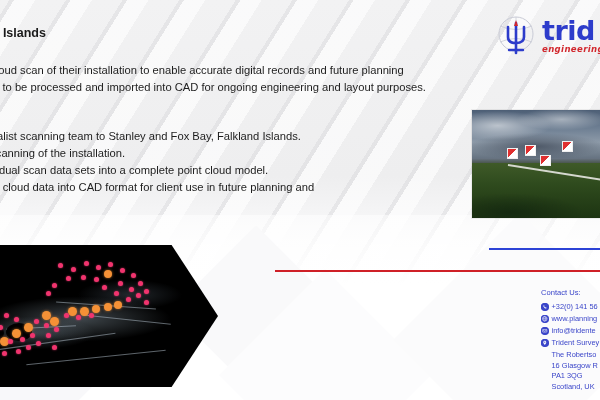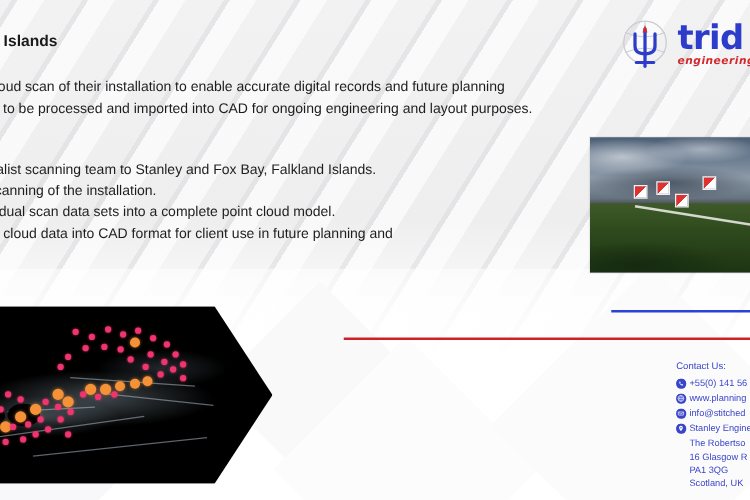--- a/index.html
+++ b/index.html
@@ -398,21 +398,21 @@
   <div class="contact">
     <div class="contact-title">Contact Us:</div>
 
     <div class="contact-row">
       <span class="ci">
         <svg width="7.5" height="7.5" viewBox="0 0 10 10">
           <circle cx="5" cy="5" r="5" fill="#3a45c9"></circle>
           <path d="M3.3 3.1c.3-.3.8-.2 1 .2l.3.6c.1.3 0 .5-.2.7l-.2.2c.3.6.7 1 1.3 1.3l.2-.2c.2-.2.4-.3.7-.2l.6.3c.4.2.5.7.2 1-.3.3-.8.4-1.3.2-1.1-.4-2.2-1.5-2.6-2.6-.2-.5-.1-1 .2-1.3z" fill="#ffffff"></path>
         </svg>
       </span>
-      <span>+55(0) 141 56</span>
+      <span>+32(0) 141 56</span>
     </div>
 
     <div class="contact-row">
       <span class="ci">
         <svg width="7.5" height="7.5" viewBox="0 0 10 10">
           <circle cx="5" cy="5" r="5" fill="#3a45c9"></circle>
           <circle cx="5" cy="5" r="3.1" fill="none" stroke="#ffffff" stroke-width="0.7"></circle>
           <ellipse cx="5" cy="5" rx="1.3" ry="3.1" fill="none" stroke="#ffffff" stroke-width="0.6"></ellipse>
           <path d="M2 5h6" stroke="#ffffff" stroke-width="0.6"></path>
         </svg>
@@ -421,32 +421,32 @@
     </div>
 
     <div class="contact-row">
       <span class="ci">
         <svg width="7.5" height="7.5" viewBox="0 0 10 10">
           <circle cx="5" cy="5" r="5" fill="#3a45c9"></circle>
           <rect x="2.2" y="3.4" width="5.6" height="3.4" rx="0.4" fill="none" stroke="#ffffff" stroke-width="0.7"></rect>
           <path d="M2.3 3.7 L5 5.7 L7.7 3.7" fill="none" stroke="#ffffff" stroke-width="0.7"></path>
         </svg>
       </span>
-      <span>info@stitched</span>
+      <span>info@tridente</span>
     </div>
 
     <div class="contact-row">
       <span class="ci">
         <svg width="7.5" height="7.5" viewBox="0 0 10 10">
           <circle cx="5" cy="5" r="5" fill="#3a45c9"></circle>
           <path d="M5 2.2c-1.1 0-2 .9-2 2 0 1.5 2 3.6 2 3.6s2-2.1 2-3.6c0-1.1-.9-2-2-2z" fill="#ffffff"></path>
           <circle cx="5" cy="4.2" r="0.75" fill="#3a45c9"></circle>
         </svg>
       </span>
-      <span>Stanley Engine</span>
+      <span>Trident Survey</span>
     </div>
 
     <div class="contact-addr">The Robertso</div>
     <div class="contact-addr">16 Glasgow R</div>
     <div class="contact-addr">PA1 3QG</div>
     <div class="contact-addr">Scotland, UK</div>
   </div>
 
 </div>
 

